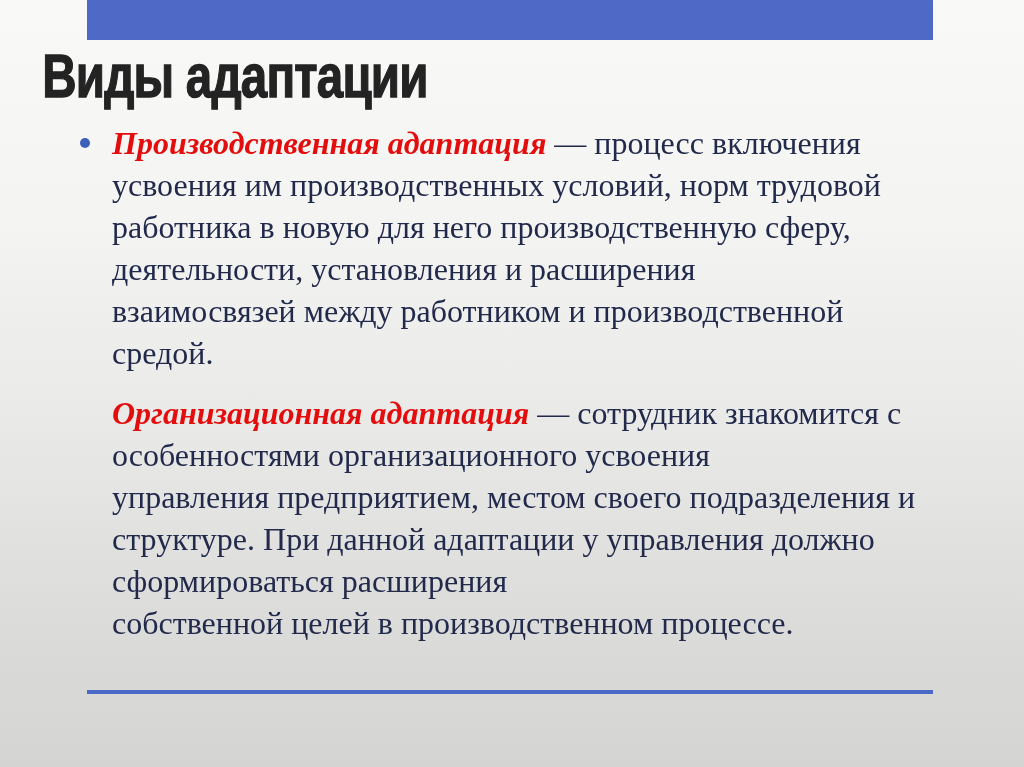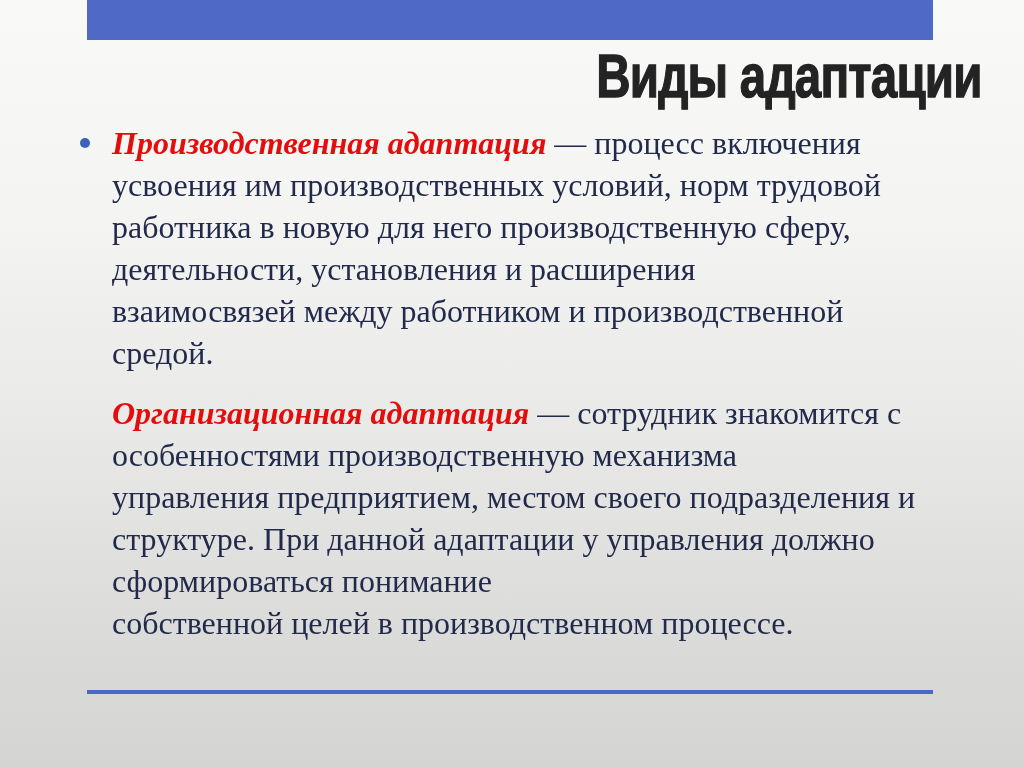--- a/index.html
+++ b/index.html
@@ -21,21 +21,21 @@
     top: 0;
     width: 846px;
     height: 40px;
     background: #4f69c6;
   }
   .title-wrap {
     position: absolute;
     left: 0;
     top: 44px;
     width: 1024px;
-    text-align: right;
+    text-align: left;
   }
   .title {
     display: inline-block;
     margin: 0;
     font-family: "Liberation Sans", sans-serif;
     font-weight: 700;
     font-stretch: condensed;
     font-size: 58px;
     line-height: 1.05;
     color: #232323;
@@ -104,24 +104,24 @@
       <div class="line"><span class="term">Производственная адаптация</span><span> — процесс включения</span></div>
       <div class="line">усвоения им производственных условий, норм трудовой</div>
       <div class="line">работника в новую для него производственную сферу,</div>
       <div class="line">деятельности, установления и расширения</div>
       <div class="line">взаимосвязей между работником и производственной</div>
       <div class="line">средой.</div>
     </div>
 
     <div class="para">
       <div class="line"><span class="term">Организационная адаптация</span><span> — сотрудник знакомится с</span></div>
-      <div class="line">особенностями производственную механизма</div>
+      <div class="line">особенностями организационного усвоения</div>
       <div class="line">управления предприятием, местом своего подразделения и</div>
       <div class="line">структуре. При данной адаптации у управления должно</div>
-      <div class="line">сформироваться понимание</div>
+      <div class="line">сформироваться расширения</div>
       <div class="line">собственной целей в производственном процессе.</div>
     </div>
 
   </div>
 
   <div class="bottom-rule"></div>
 
 </div>
 
 </body></html>

